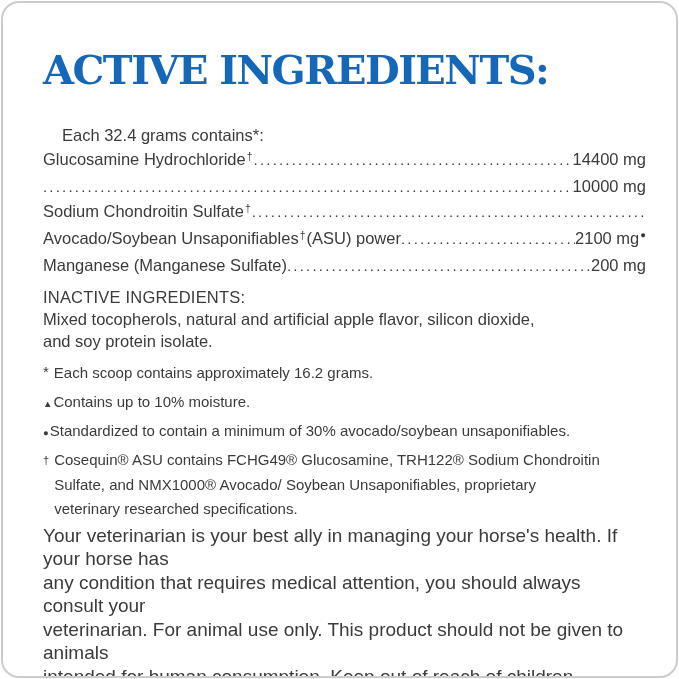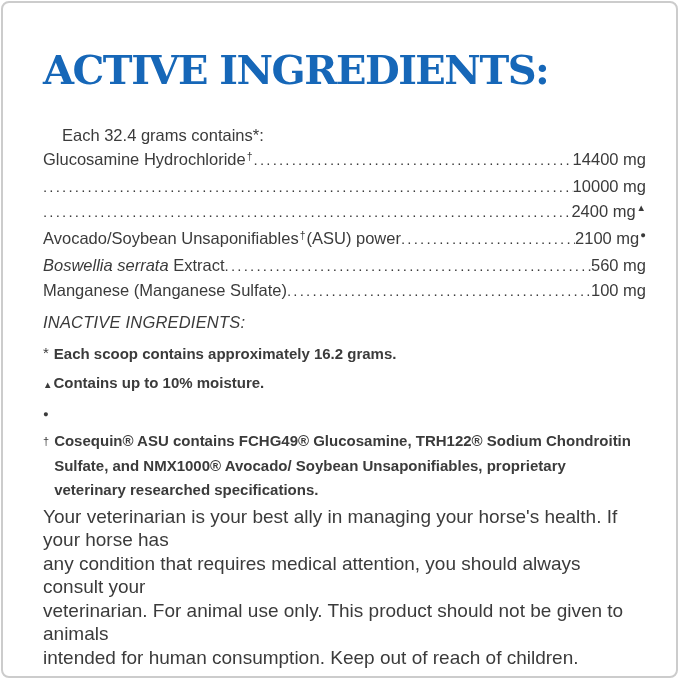--- a/index.html
+++ b/index.html
@@ -3,21 +3,21 @@
 <meta charset="utf-8">
 <style>
   html,body{margin:0;padding:0;background:#fff;}
   body{
     width:679px;height:679px;position:relative;
     font-family:"Liberation Sans","DejaVu Sans",sans-serif;
     color:#3b3b3b;-webkit-font-smoothing:antialiased;
   }
   .card{
     position:absolute;inset:1px;background:#fff;
-    border:2px solid #cccccc;border-radius:8px;
+    border:2px solid #cccccc;border-radius:18px;
     box-sizing:border-box;padding:0 30px 0 40px;overflow:hidden;
   }
   .title{
     font-family:"DejaVu Serif","Liberation Serif",serif;
     font-weight:bold;color:#1667b8;
     font-size:40px;line-height:46px;letter-spacing:-1.5px;
     margin:44px 0 0 0;white-space:nowrap;
   }
   .intro{margin-top:30px;font-size:16.5px;line-height:24px;margin-left:19px;}
   .ing-list{margin-top:0;}
@@ -25,25 +25,25 @@
   .ing-name{white-space:nowrap;}
   .ing-name i{font-style:italic;}
   .dagger{font-size:10.5px;position:relative;top:-5px;margin:0 1px 0 1px;}
   .dots{flex:1 1 auto;overflow:hidden;white-space:nowrap;min-width:10px;}
   .dots::after{
     content:"....................................................................................................................................................................";
     font-size:15px;letter-spacing:2.2px;color:#3b3b3b;
   }
   .ing-amount{white-space:nowrap;}
   .amt-marker{font-size:9.5px;position:relative;top:-6px;margin-left:1px;}
-  .inactive-heading{margin-top:8px;font-size:16.5px;line-height:22px;letter-spacing:0.2px;font-style:italic;}
+  .inactive-heading{margin-top:8px;font-size:16.5px;line-height:22px;letter-spacing:0.2px;}
   .inactive-text{margin-top:0;font-size:16.5px;line-height:22px;}
   .pre{white-space:pre-line;}
   .fn{display:flex;align-items:flex-start;font-size:15px;line-height:20px;}
-  .fn-text{white-space:pre-line;font-weight:bold;}
+  .fn-text{white-space:pre-line;}
   .fn-marker{flex:0 0 auto;}
   .fn-marker.plain{font-size:15px;margin-right:5px;position:relative;top:-1px;}
   .fn-marker.sup{font-size:9.5px;position:relative;top:2px;margin-right:1px;}
   .fn-marker.sup-space{font-size:11px;position:relative;top:0;margin-right:5px;}
   #footnotes .fn:nth-child(1){margin-top:11px;}
   #footnotes .fn:nth-child(2){margin-top:9px;}
   #footnotes .fn:nth-child(3){margin-top:9px;}
   #footnotes .fn:nth-child(4){margin-top:7px;line-height:24.5px;}
   .disclaimer{margin-top:2px;font-size:19px;line-height:23.5px;}
   .source{display:flex;align-items:flex-start;margin-top:4px;font-size:15.5px;line-height:22px;}
@@ -63,53 +63,51 @@
       <div class="ing-row">
         <span class="ing-name">Glucosamine Hydrochloride<span class="dagger">†</span> </span>
         <span class="dots"></span>
         <span class="ing-amount">14400 mg</span>
       </div>
       <div class="ing-row">
         <span class="dots"></span>
         <span class="ing-amount">10000 mg</span>
       </div>
       <div class="ing-row">
+        <span class="ing-name">Sodium Chondroitin Sulfate<span class="dagger">†</span></span>
         <span class="dots"></span>
-        <span class="ing-amount">2400 mg<span class="amt-marker">▲</span></span>
       </div>
       <div class="ing-row">
         <span class="ing-name">Avocado/Soybean Unsaponifiables<span class="dagger">†</span>(ASU) power</span>
         <span class="dots"></span>
         <span class="ing-amount">2100 mg<span class="amt-marker">●</span></span>
       </div>
       <div class="ing-row">
-        <span class="ing-name"><i>Boswellia serrata</i> Extract </span>
-        <span class="dots"></span>
-        <span class="ing-amount">560 mg</span>
-      </div>
-      <div class="ing-row">
         <span class="ing-name">Manganese (Manganese Sulfate) </span>
         <span class="dots"></span>
-        <span class="ing-amount">100 mg</span>
+        <span class="ing-amount">200 mg</span>
       </div>
     </div>
 
   <div class="inactive-heading">INACTIVE INGREDIENTS:</div>
+  <div class="inactive-text pre">Mixed tocopherols, natural and artificial apple flavor, silicon dioxide,
+and soy protein isolate.</div>
 
   <div id="footnotes">
       <div class="fn">
         <span class="fn-marker plain">*</span>
         <div class="fn-text">Each scoop contains approximately 16.2 grams.</div>
       </div>
       <div class="fn">
         <span class="fn-marker sup">▲</span>
         <div class="fn-text">Contains up to 10% moisture.</div>
       </div>
       <div class="fn">
         <span class="fn-marker sup">●</span>
+        <div class="fn-text">Standardized to contain a minimum of 30% avocado/soybean unsaponifiables.</div>
       </div>
       <div class="fn">
         <span class="fn-marker sup-space">†</span>
         <div class="fn-text">Cosequin® ASU contains FCHG49® Glucosamine, TRH122® Sodium Chondroitin
 Sulfate, and NMX1000® Avocado/ Soybean Unsaponifiables, proprietary
 veterinary researched specifications.</div>
       </div>
     </div>
 
   <div class="disclaimer pre">Your veterinarian is your best ally in managing your horse's health. If your horse has

